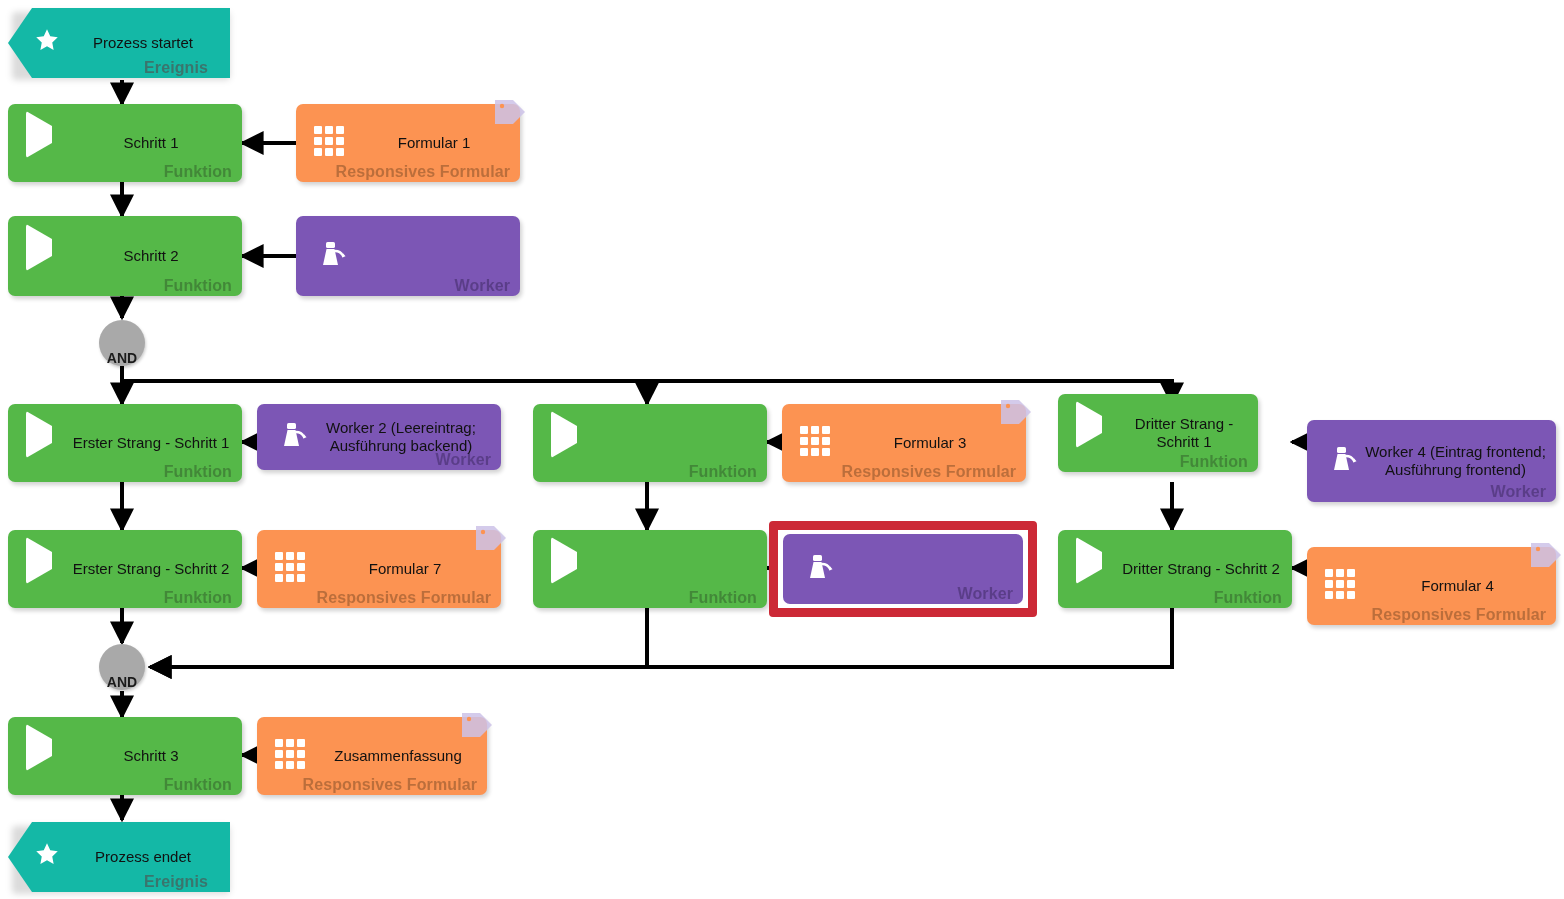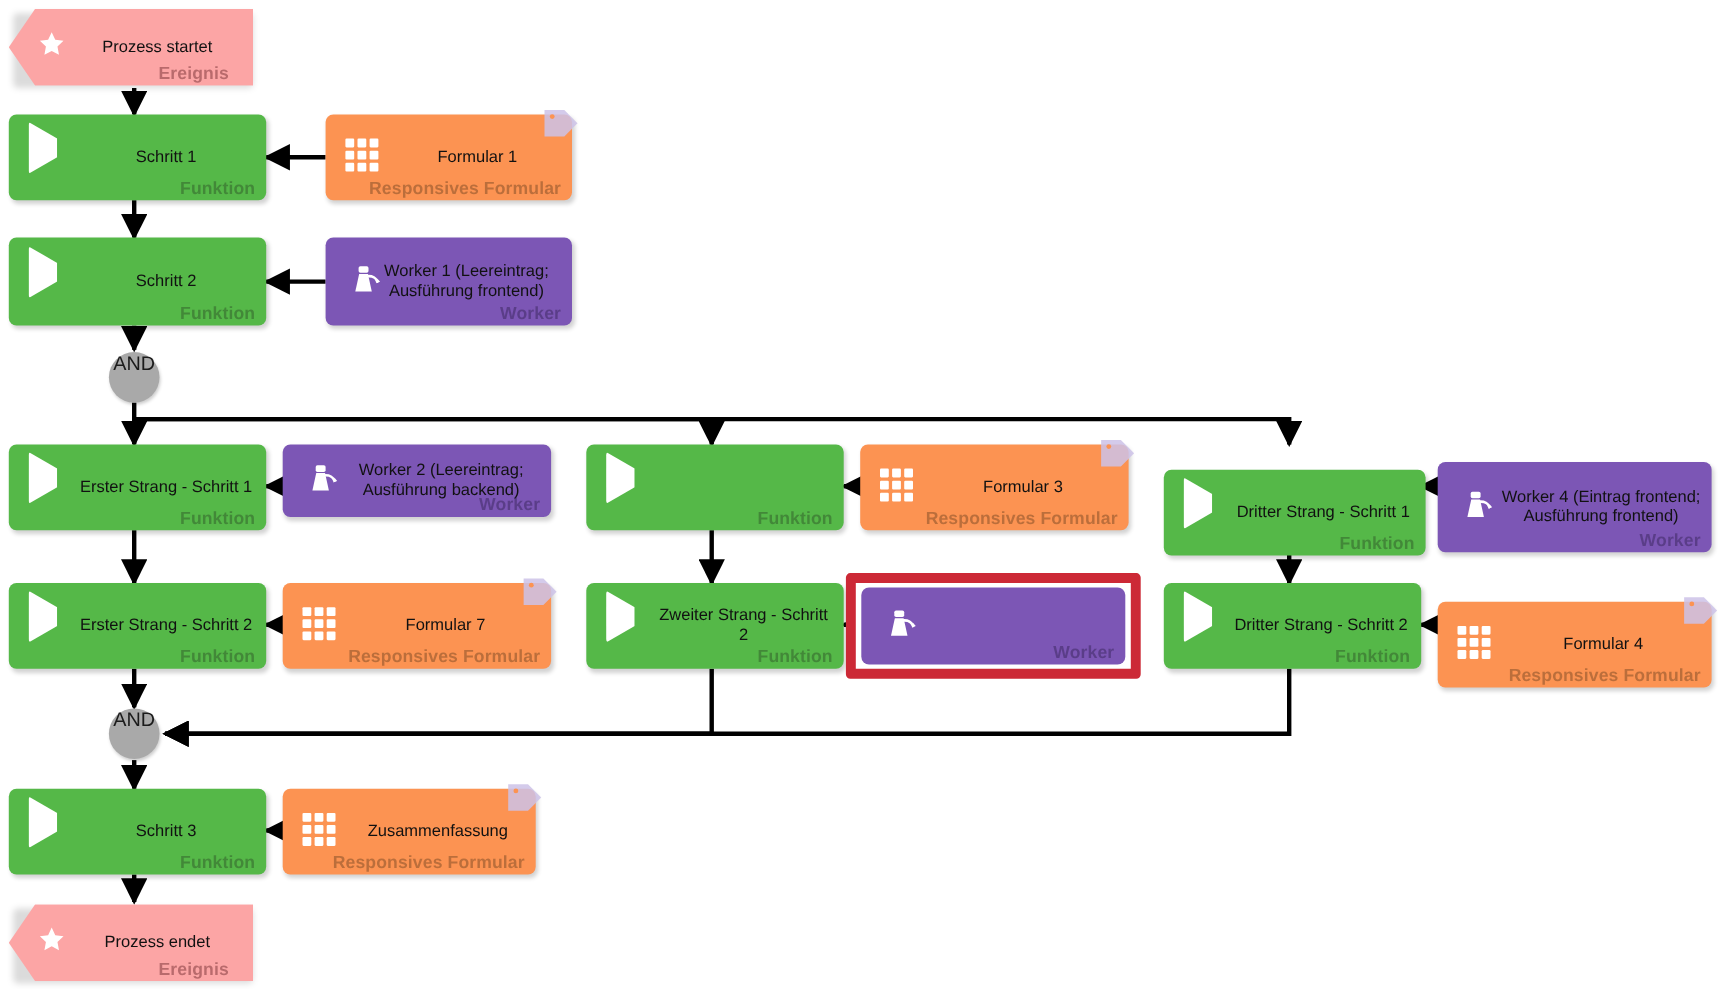--- a/index.html
+++ b/index.html
@@ -106,21 +106,21 @@
     height: 32px;
     pointer-events: none;
   }
 
   
   .n-worker { background: #7c56b5; }
   .n-worker .subtitle { color: rgba(40,25,70,0.40); }
 
   
   .n-event {
-    background: #fca5a5;
+    background: #14b8a6;
     border-radius: 0;
     box-shadow: none;
     clip-path: polygon(24px 0, 100% 0, 100% 50%, 100% 100%, 24px 100%, 0 50%);
   }
   .n-event .title { left: 58px; }
   .n-event .subtitle { color: rgba(105,35,40,0.45); right: 22px; }
   .n-event .nicon { left: 24px; }
   .ev-shadow {
     position: absolute;
     background: rgba(0,0,0,0.14);
@@ -136,25 +136,25 @@
 
   
   .gateway {
     position: absolute;
     width: 46px;
     height: 46px;
     border-radius: 50%;
     background: #a9a9a9;
     box-shadow: 1px 2px 3px rgba(0,0,0,0.2);
     display: flex;
-    align-items: flex-start;
+    align-items: flex-end;
     justify-content: center;
-    font-size: 18px;
+    font-size: 14px;
     color: #1b1b1b;
-    font-weight: normal;
+    font-weight: bold;
   }
 
   
   .selection-frame {
     position: absolute;
     box-sizing: border-box;
     border: 9px solid #cc2936;
     background: #ffffff;
     border-radius: 4px;
     z-index: 3;
@@ -274,21 +274,20 @@
 
   <div class="node n-worker" style="left:296px; top:216px; width:224px; height:80px;">
     <span class="nicon">
       <svg viewBox="0 0 34 34" width="34" height="34">
         <rect x="12" y="3" width="9" height="6" rx="1.6" fill="#ffffff"></rect>
         <path d="M12.5 10 L20.5 10 L24 26 L9 26 Z" fill="#ffffff"></path>
         <path d="M21 12 C27 12 28 15 29 17" stroke="#ffffff" stroke-width="2.4" fill="none" stroke-linecap="round"></path>
         <path d="M29 14.2 L31.5 17.2 L28 18.6 Z" fill="#ffffff"></path>
       </svg>
     </span>
-    <div class="title" style="left:40px;right:8px;">Worker 1 (Leereintrag; Ausführung frontend)</div>
     <div class="subtitle">Worker</div>
   </div>
 
   <div class="gateway" style="left:99px; top:320px;">
     <span>AND</span>
   </div>
 
   <div class="node n-function" style="left:8px; top:404px; width:234px; height:78px;">
     <span class="nicon"><span class="play-tri"></span></span>
     <div class="title">Erster Strang - Schritt 1</div>
@@ -330,21 +329,21 @@
     <div class="title">Formular 3</div>
     <div class="subtitle">Responsives Formular</div>
     <span class="tag-corner">
       <svg viewBox="0 0 34 32" width="34" height="32">
           <path d="M2 2 L20 2 L32 14 L20 26 L2 26 Z" fill="#ccc2e8" opacity="0.85"></path>
           <circle cx="9" cy="8" r="2.2" fill="#fc9352"></circle>
         </svg>
     </span>
   </div>
 
-  <div class="node n-function" style="left:1058px; top:427px; width:238px; height:78px;padding-left:35px;">
+  <div class="node n-function" style="left:1058px; top:394px; width:200px; height:78px;padding-left:35px;">
     <span class="nicon"><span class="play-tri"></span></span>
     <div class="title">Dritter Strang - Schritt 1</div>
     <div class="subtitle">Funktion</div>
   </div>
 
   <div class="node n-worker" style="left:1307px; top:420px; width:249px; height:82px;">
     <span class="nicon">
       <svg viewBox="0 0 34 34" width="34" height="34">
         <rect x="12" y="3" width="9" height="6" rx="1.6" fill="#ffffff"></rect>
         <path d="M12.5 10 L20.5 10 L24 26 L9 26 Z" fill="#ffffff"></path>
@@ -381,21 +380,20 @@
     <span class="tag-corner">
       <svg viewBox="0 0 34 32" width="34" height="32">
           <path d="M2 2 L20 2 L32 14 L20 26 L2 26 Z" fill="#ccc2e8" opacity="0.85"></path>
           <circle cx="9" cy="8" r="2.2" fill="#fc9352"></circle>
         </svg>
     </span>
   </div>
 
   <div class="node n-function" style="left:533px; top:530px; width:234px; height:78px;">
     <span class="nicon"><span class="play-tri"></span></span>
-    <div class="title">Zweiter Strang - Schritt 2</div>
     <div class="subtitle">Funktion</div>
   </div>
 
   <div class="selection-frame" style="left:769px; top:521px; width:268px; height:96px;"></div>
   <div class="node n-worker selected" style="left:783px; top:534px; width:240px; height:70px;">
     <span class="nicon">
       <svg viewBox="0 0 34 34" width="34" height="34">
         <rect x="12" y="3" width="9" height="6" rx="1.6" fill="#ffffff"></rect>
         <path d="M12.5 10 L20.5 10 L24 26 L9 26 Z" fill="#ffffff"></path>
         <path d="M21 12 C27 12 28 15 29 17" stroke="#ffffff" stroke-width="2.4" fill="none" stroke-linecap="round"></path>

